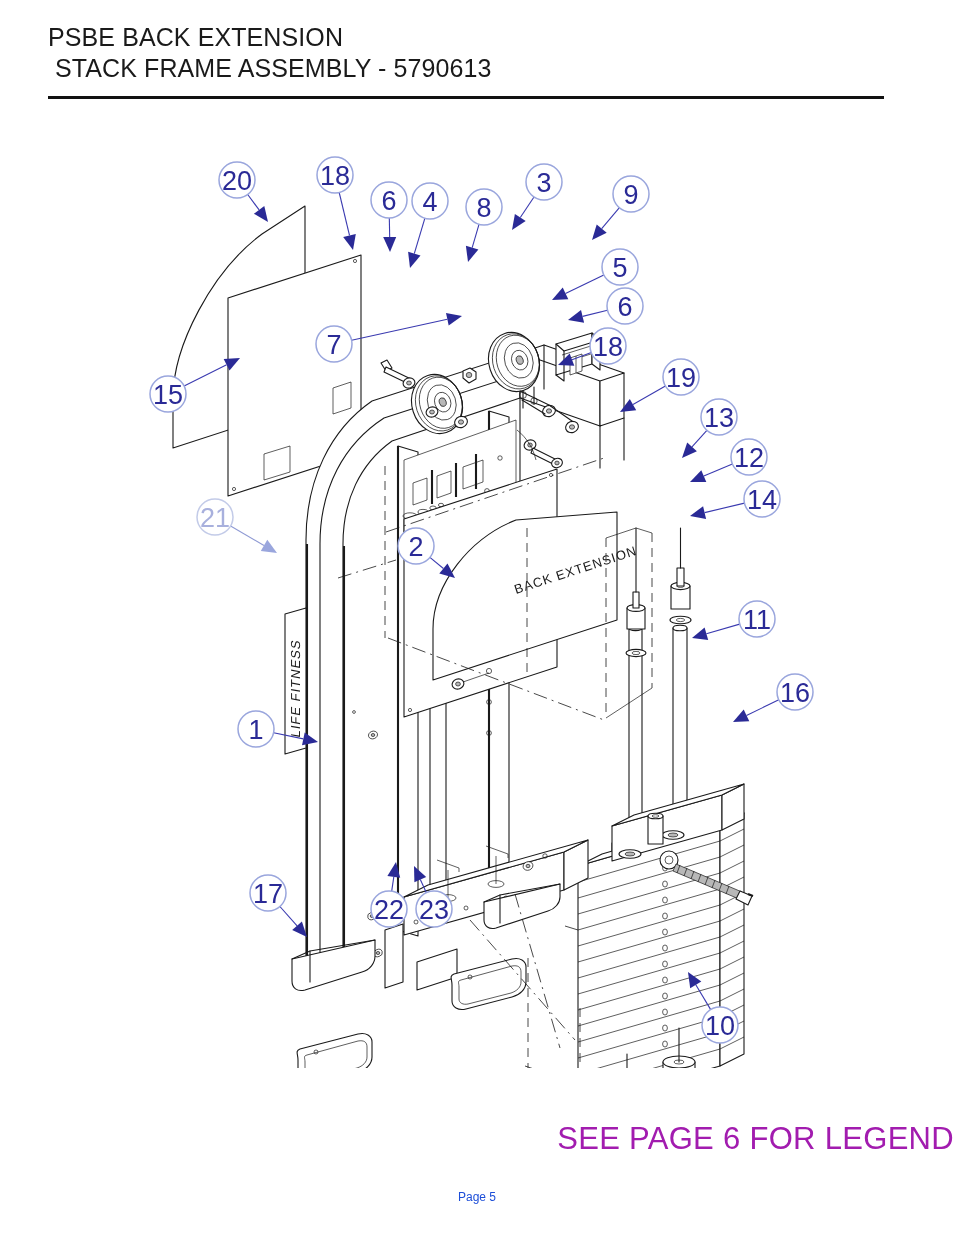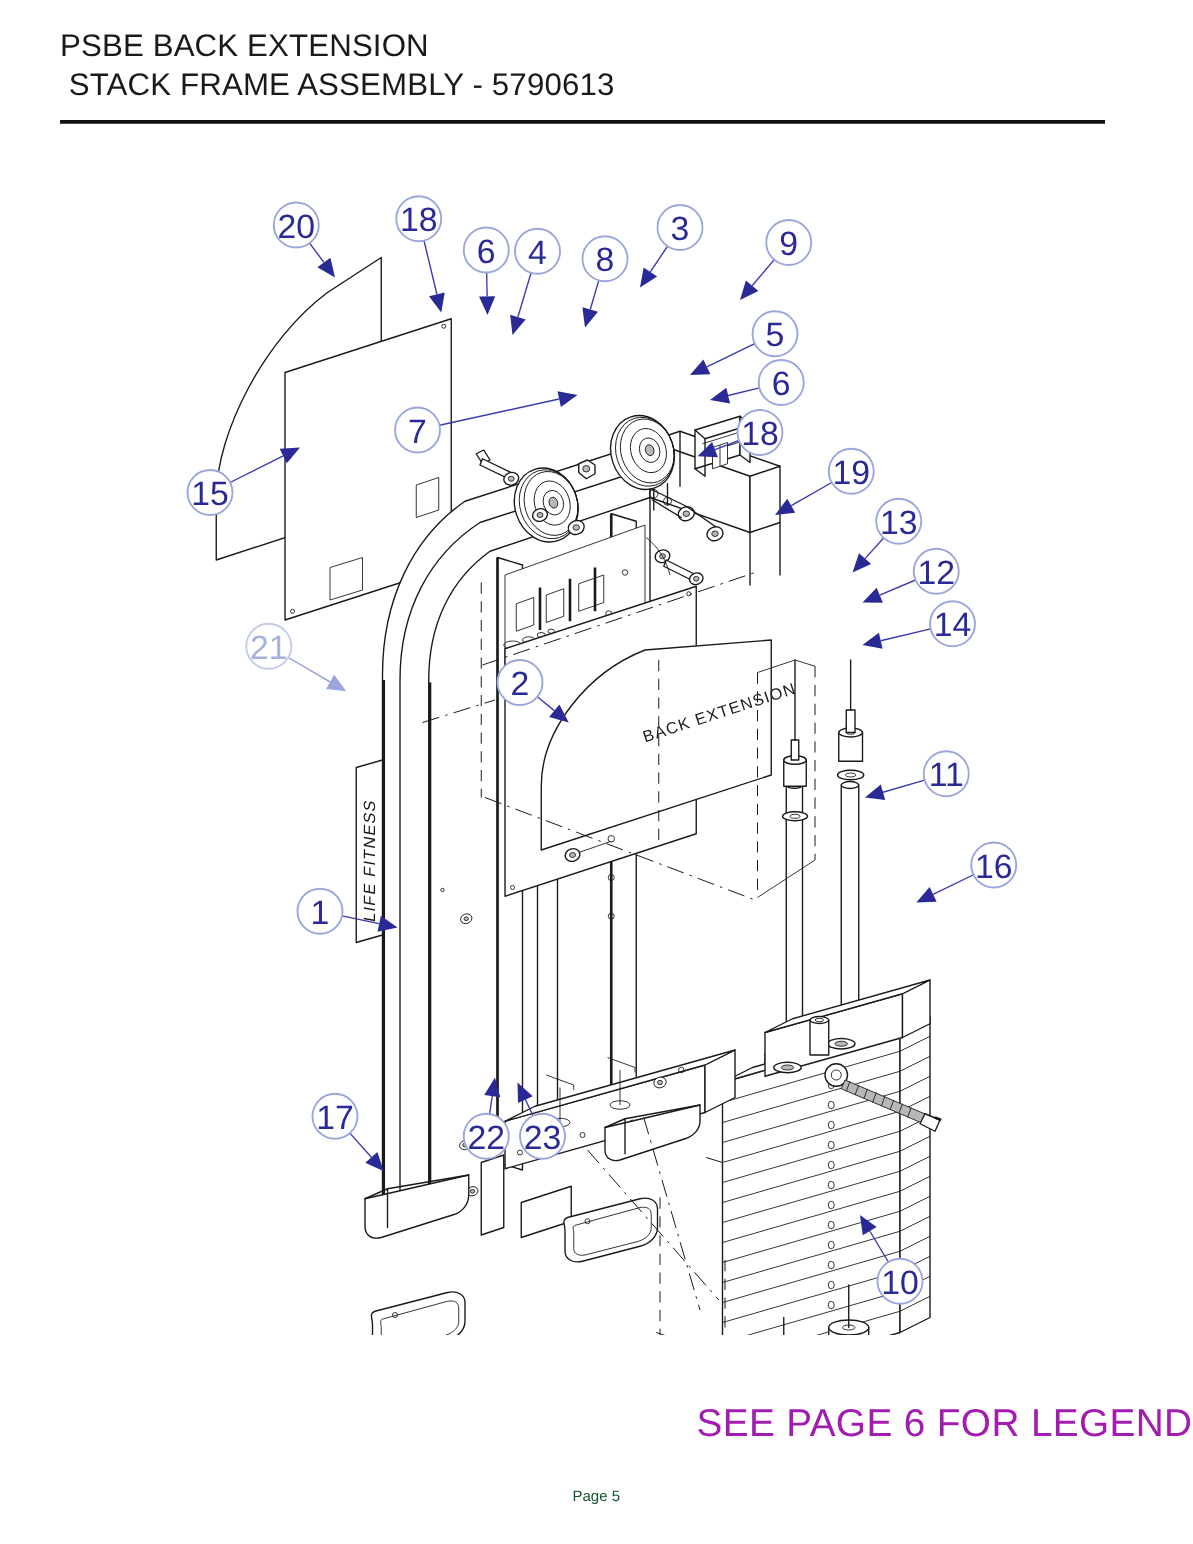--- a/index.html
+++ b/index.html
@@ -28,21 +28,21 @@
   .drawing{position:absolute;left:0;top:108px;width:954px;height:960px;}
   .drawing svg{display:block;}
 
   
   .legend-note{
     position:absolute;left:0;top:1105px;width:954px;text-align:right;
     font-size:31px;color:#a21caf;letter-spacing:0.3px;margin-top:16px;
   }
   .page-num{
     position:absolute;left:0;top:1190px;width:954px;text-align:center;
-    font-size:12px;color:#14532d;
+    font-size:12px;color:#1d4ed8;
   }
 </style>
 </head>
 <body>
 
 <div class="page">
 
   <div class="title-block">
     <div class="title-line">PSBE BACK EXTENSION</div>
     <div class="title-line second">STACK FRAME ASSEMBLY - 5790613</div>

